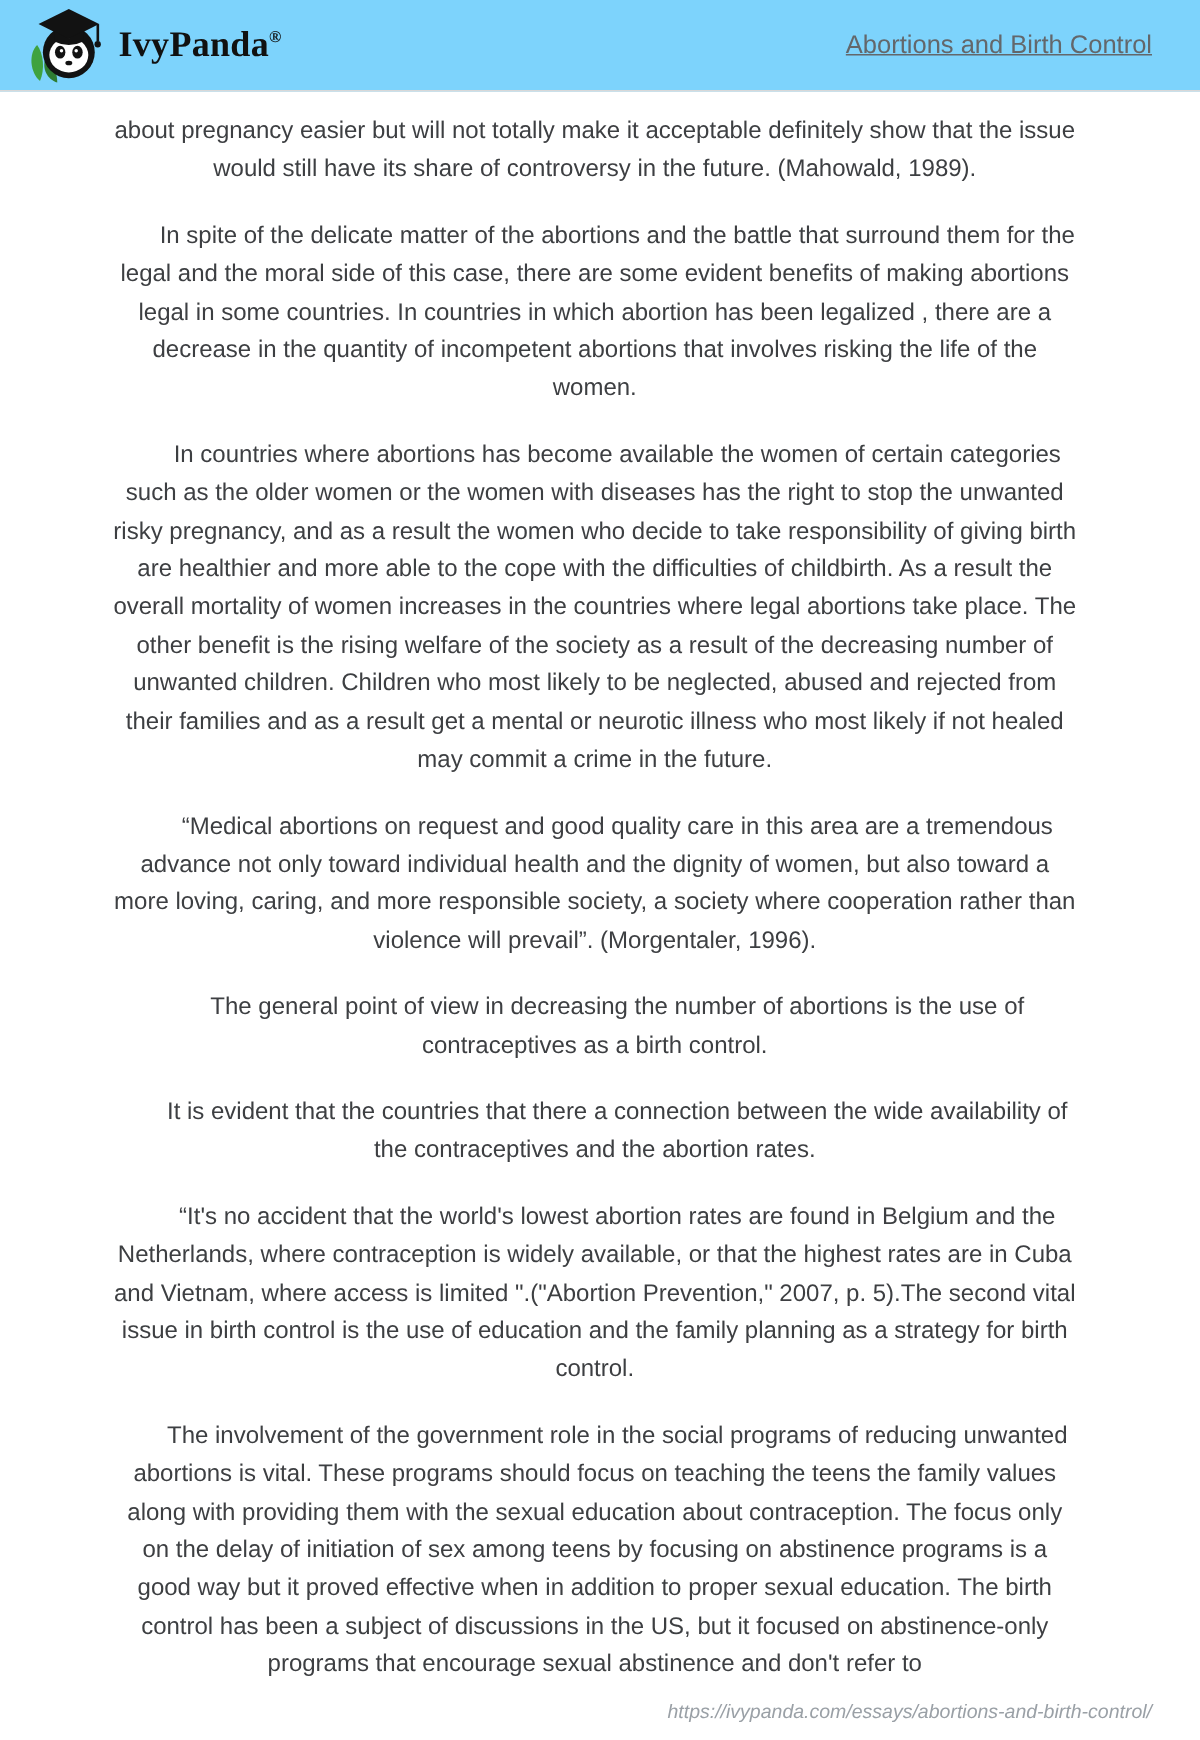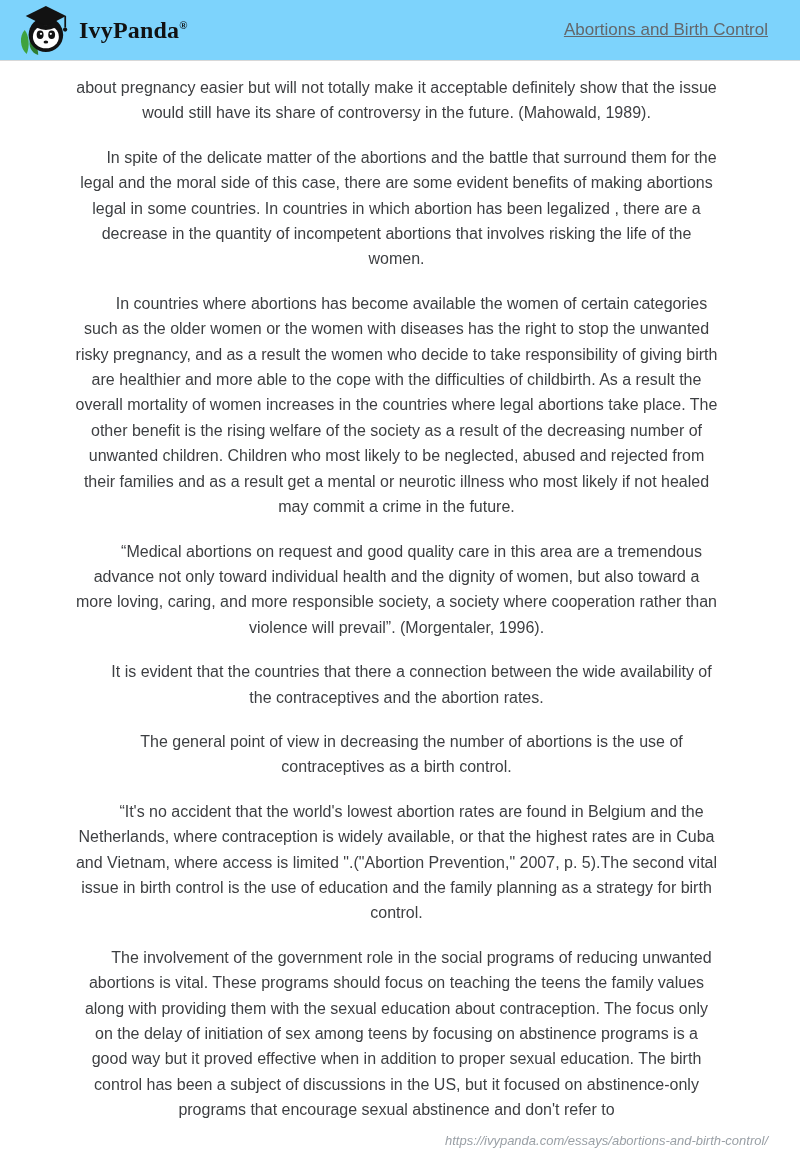--- a/index.html
+++ b/index.html
@@ -98,19 +98,19 @@
   </span>
   <span class="brand"><span>IvyPanda</span><sup>®</sup></span>
   <span class="doc-title">Abortions and Birth Control</span>
 </header>
 
 <main class="essay">
   <p class="first">about pregnancy easier but will not totally make it acceptable definitely show that the issue would still have its share of controversy in the future. (Mahowald, 1989).</p>
   <p>In spite of the delicate matter of the abortions and the battle that surround them for the legal and the moral side of this case, there are some evident benefits of making abortions legal in some countries. In countries in which abortion has been legalized , there are a decrease in the quantity of incompetent abortions that involves risking the life of the women.</p>
   <p>In countries where abortions has become available the women of certain categories such as the older women or the women with diseases has the right to stop the unwanted risky pregnancy, and as a result the women who decide to take responsibility of giving birth are healthier and more able to the cope with the difficulties of childbirth. As a result the overall mortality of women increases in the countries where legal abortions take place. The other benefit is the rising welfare of the society as a result of the decreasing number of unwanted children. Children who most likely to be neglected, abused and rejected from their families and as a result get a mental or neurotic illness who most likely if not healed may commit a crime in the future.</p>
   <p>“Medical abortions on request and good quality care in this area are a tremendous advance not only toward individual health and the dignity of women, but also toward a more loving, caring, and more responsible society, a society where cooperation rather than violence will prevail”. (Morgentaler, 1996).</p>
+  <p>The general point of view in decreasing the number of abortions is the use of contraceptives as a birth control.</p>
   <p>It is evident that the countries that there a connection between the wide availability of the contraceptives and the abortion rates.</p>
-  <p>The general point of view in decreasing the number of abortions is the use of contraceptives as a birth control.</p>
   <p>“It's no accident that the world's lowest abortion rates are found in Belgium and the Netherlands, where contraception is widely available, or that the highest rates are in Cuba and Vietnam, where access is limited ".("Abortion Prevention," 2007, p. 5).The second vital issue in birth control is the use of education and the family planning as a strategy for birth control.</p>
   <p>The involvement of the government role in the social programs of reducing unwanted abortions is vital. These programs should focus on teaching the teens the family values along with providing them with the sexual education about contraception. The focus only on the delay of initiation of sex among teens by focusing on abstinence programs is a good way but it proved effective when in addition to proper sexual education. The birth control has been a subject of discussions in the US, but it focused on abstinence-only programs that encourage sexual abstinence and don't refer to</p>
 </main>
 
 <footer class="page-footer">https://ivypanda.com/essays/abortions-and-birth-control/</footer>
 
 </body></html>

